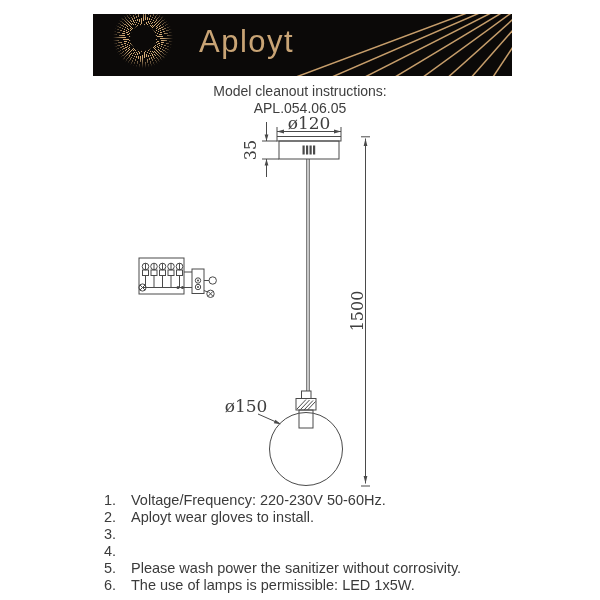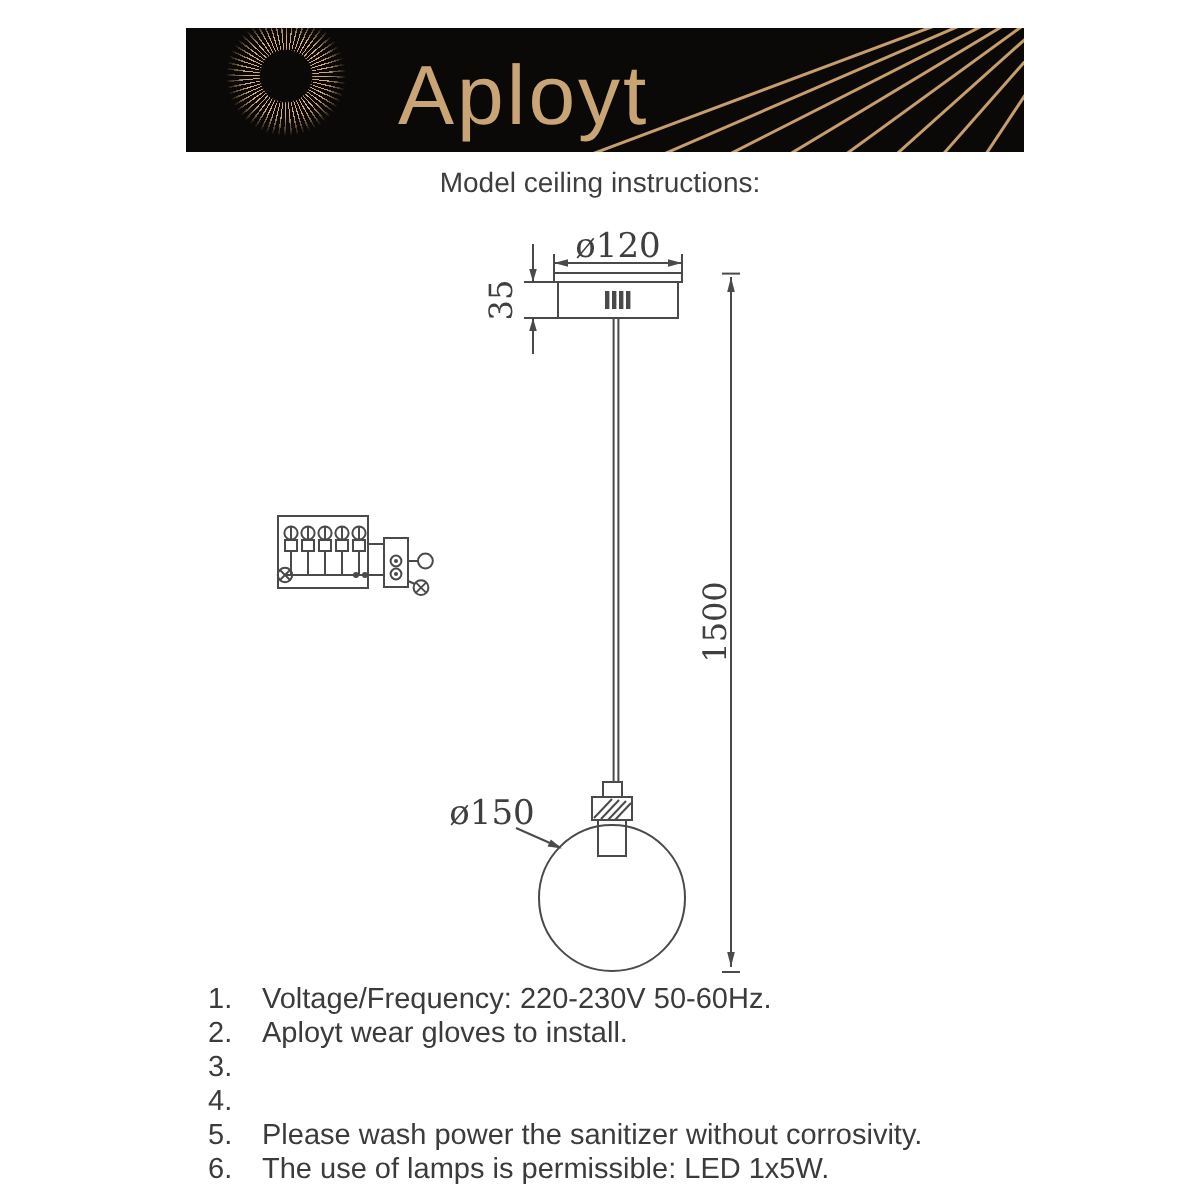--- a/index.html
+++ b/index.html
@@ -8,21 +8,21 @@
 
   
   .banner { position:absolute; left:93px; top:14px; width:419px; height:62px;
             background:#0b0908; overflow:hidden; }
   .sunburst { position:absolute; left:18px; top:-8px; width:64px; height:64px; border-radius:50%;
               background:repeating-conic-gradient(from 0deg, #d2ab78 0deg 1.7deg, rgba(0,0,0,0) 1.7deg 6deg);
               -webkit-mask-image:radial-gradient(circle, rgba(0,0,0,0) 0 11px, #000 14px 20px, rgba(0,0,0,0) 30px);
               mask-image:radial-gradient(circle, rgba(0,0,0,0) 0 11px, #000 14px 20px, rgba(0,0,0,0) 30px); }
   .sunburst-core { position:absolute; left:37px; top:11px; width:26px; height:26px;
                    border-radius:50%; background:#0b0908; }
-  .brand { position:absolute; left:106px; top:10px; font-size:42px; font-weight:400;
+  .brand { position:absolute; left:106px; top:10px; font-size:31px; font-weight:400;
            color:#c9a475; letter-spacing:1.5px; }
   .banner-rays { position:absolute; left:0; top:0; width:419px; height:62px; }
 
   
   .title-block { position:absolute; left:0; top:83px; width:600px; text-align:center;
                  color:#3e3e3e; font-size:14px; line-height:16.5px; }
 
   
   .drawing { position:absolute; left:120px; top:110px; width:300px; height:390px; }
   .drawing svg { display:block; }
@@ -52,21 +52,22 @@
       <line x1="465" y1="-35" x2="376" y2="66"></line>
       <line x1="465" y1="-35" x2="398" y2="66"></line>
       <line x1="465" y1="-35" x2="418" y2="66"></line>
       <line x1="465" y1="-35" x2="436" y2="66"></line>
       <line x1="465" y1="-35" x2="452" y2="66"></line>
     </g>
   </svg>
 </div>
 
 <div class="title-block">
-  <div>Model ceiling instructions:</div>
+  <div>Model cleanout instructions:</div>
+  <div>APL.054.06.05</div>
 </div>
 
 <div class="drawing">
 <svg width="300" height="390" viewBox="120 110 300 390" fill="none" stroke="#4a4a4a" stroke-width="1">
 
   <g>
     <rect x="277" y="136.5" width="64" height="4.5"></rect>
     <rect x="279" y="141" width="60" height="18"></rect>
     <g fill="#4a4a4a" stroke="none">
       <rect x="302.5" y="145.5" width="2.2" height="9"></rect>

